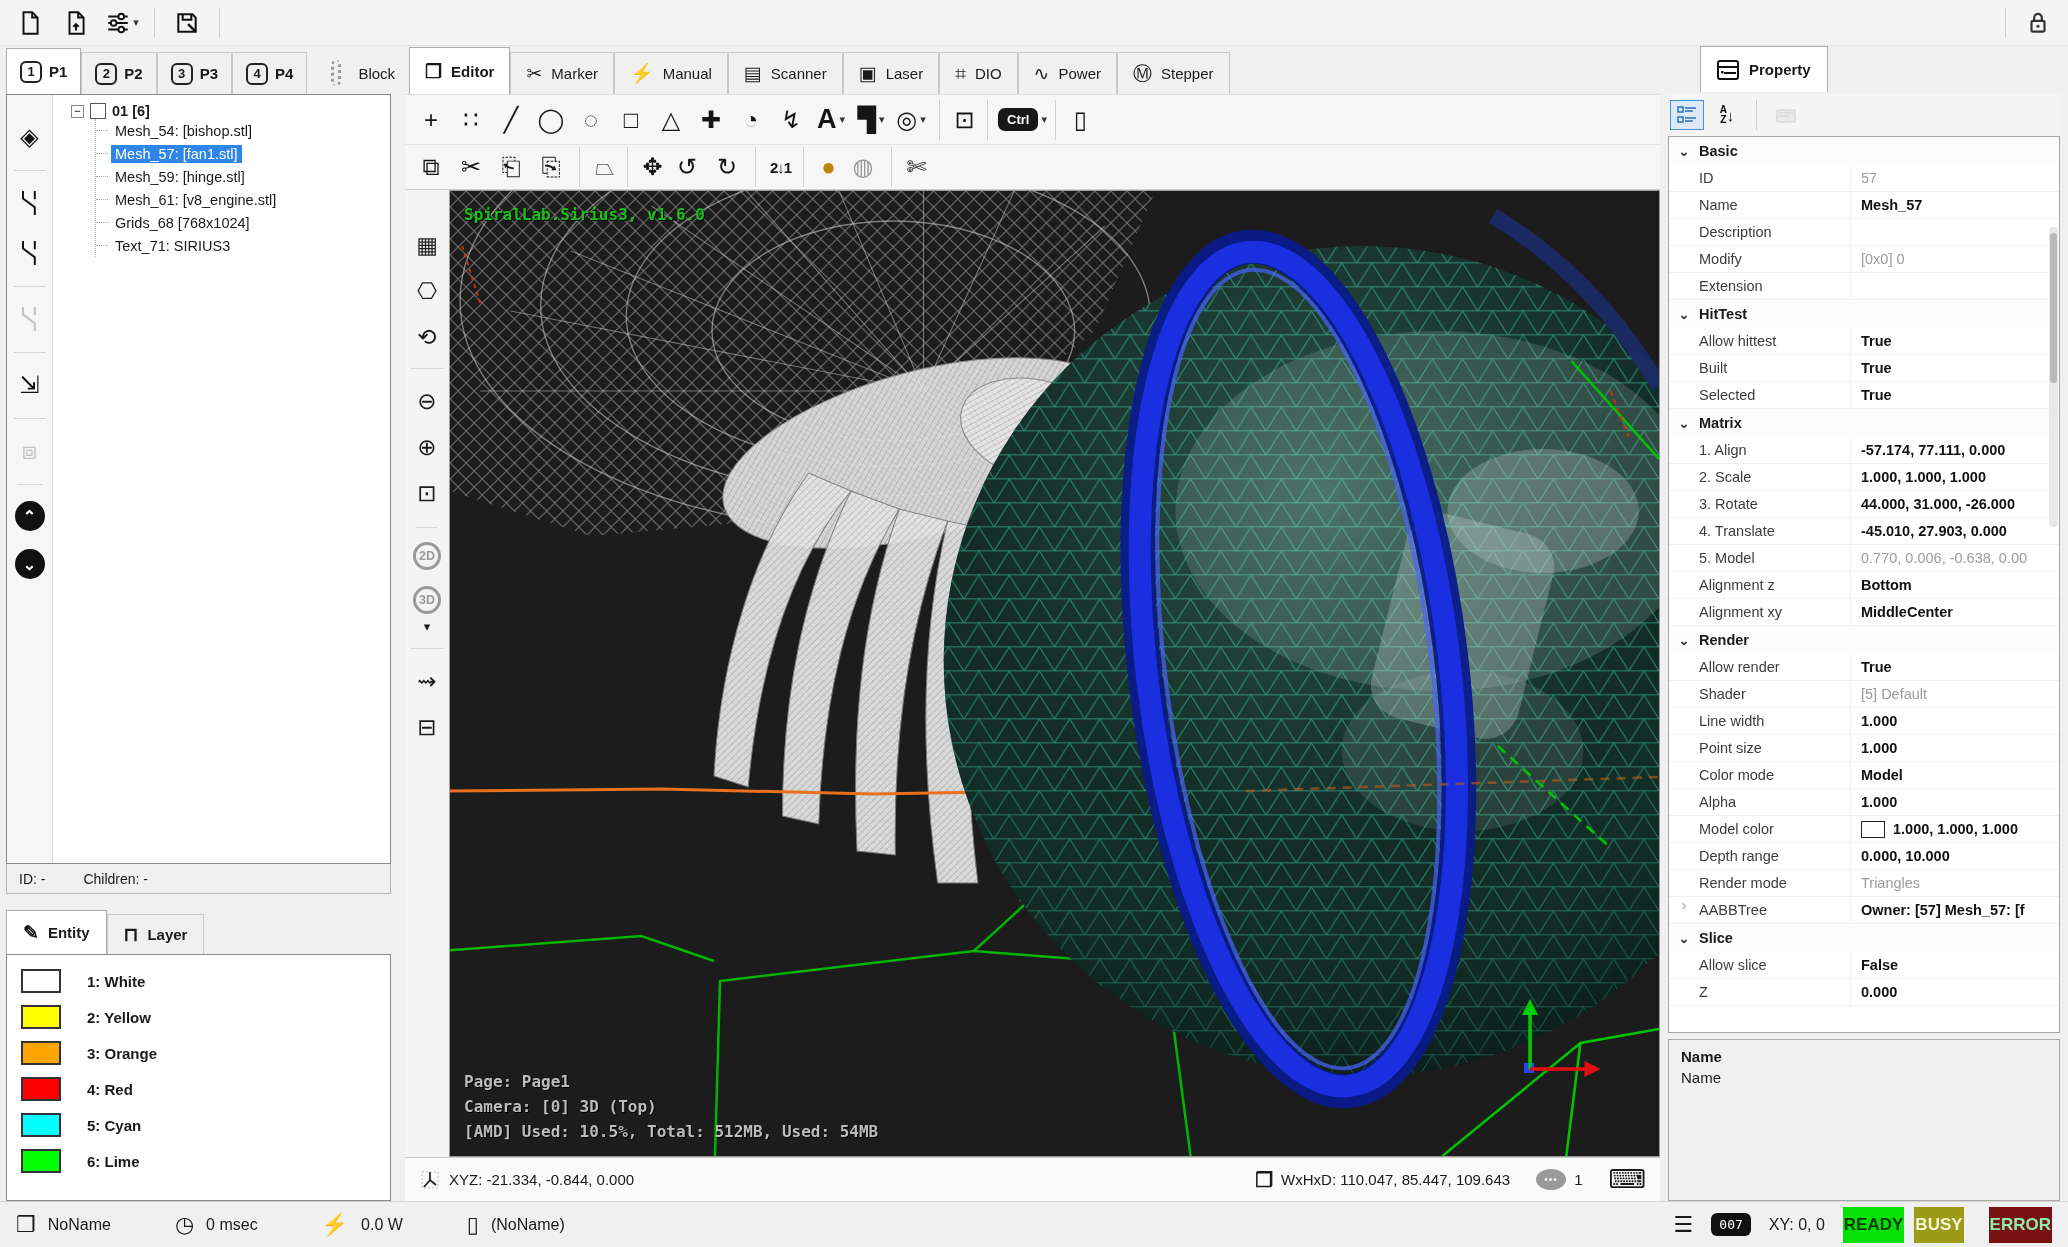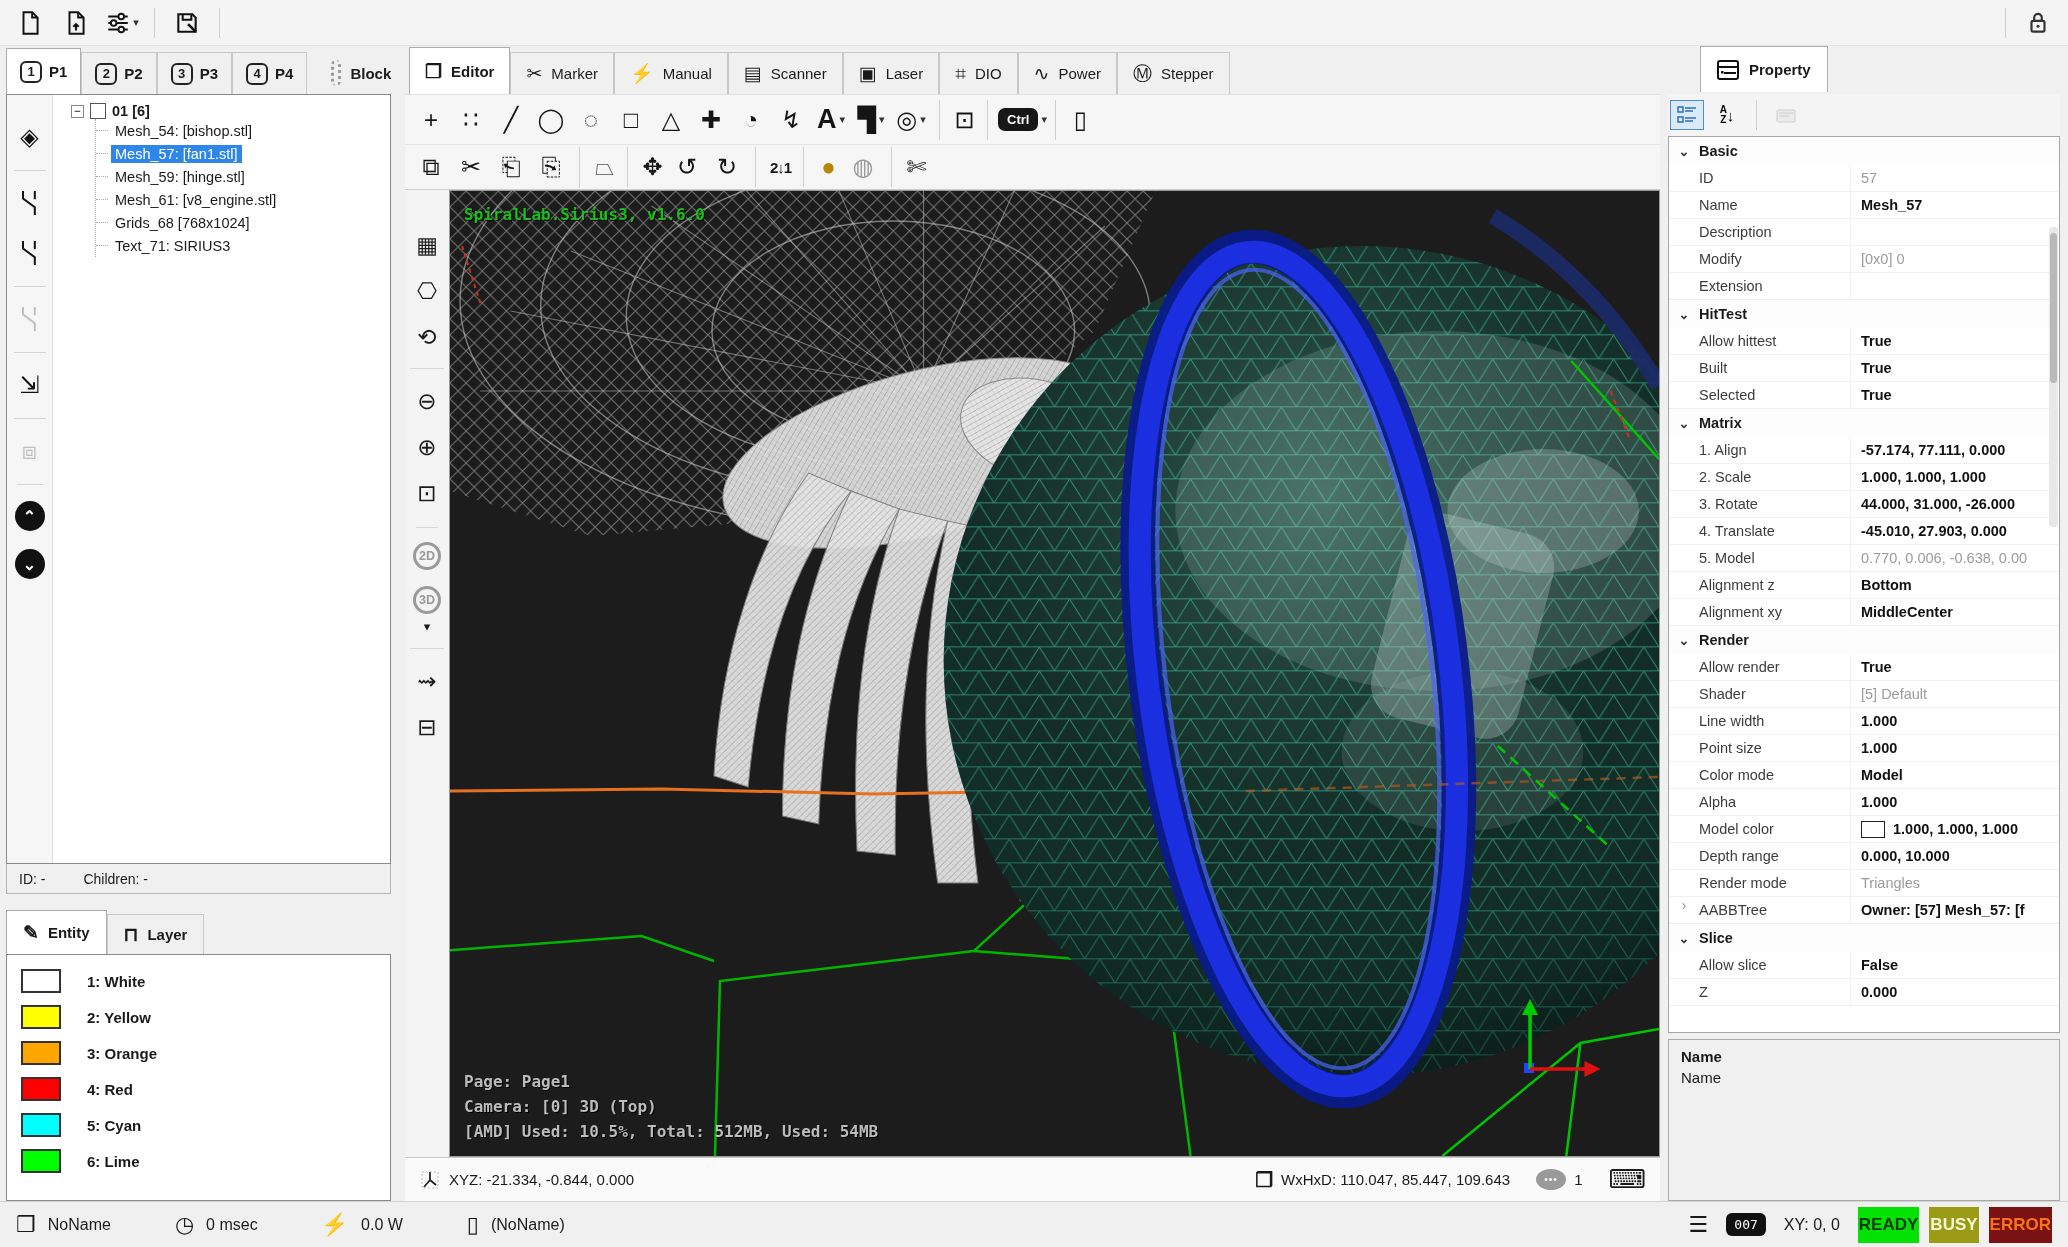--- a/index.html
+++ b/index.html
@@ -17,21 +17,21 @@
 
   
   .body { flex:1; display:flex; min-height:0; }
 
   
   .leftcol { width:405px; display:flex; flex-direction:column; background:#f0f0f0; padding:0 14px 0 6px; }
   .ptabs { height:48px; display:flex; align-items:flex-end; }
   .ptab { display:flex; align-items:center; gap:7px; padding:0 13px; height:42px; background:#f0f0f0; border:1px solid #c8c8c8; border-bottom:none; font-weight:600; }
   .ptab.active { background:#fff; height:46px; border-color:#adadad; position:relative; z-index:2; }
   .pnum { width:22px; height:22px; border:2px solid #222; border-radius:6px; display:flex; align-items:center; justify-content:center; font-size:13px; font-weight:700; }
-  .blockbtn { display:flex; align-items:center; gap:9px; margin-left:14px; height:42px; padding:0 10px; font-weight:700; }
+  .blockbtn { display:flex; align-items:center; gap:17px; margin-left:14px; height:42px; padding:0 10px; font-weight:400; }
   .block-icon { width:10px; height:26px; border-left:3px dotted #9a9a9a; border-right:3px dotted #9a9a9a; border-radius:6px; }
 
   .treewrap { flex:0 0 770px; border:1px solid #8a8a8a; background:#fff; display:flex; min-height:0; }
   .sidestrip { width:46px; background:#f6f6f6; border-right:1px solid #dcdcdc; display:flex; flex-direction:column; align-items:center; padding-top:26px; gap:18px; }
   .stool { background:none; border:none; font-size:24px; color:#111; width:36px; height:32px; display:flex; align-items:center; justify-content:center; cursor:default; }
   .stool.rot span { display:inline-block; transform:rotate(90deg) scaleX(-1); }
   .stool.disabled { color:#c0c0c0; }
   .stool.sep { margin-top:16px; position:relative; }
   .stool.sep::before { content:""; position:absolute; top:-17px; left:2px; right:2px; border-top:1px solid #d5d5d5; }
   .stool.circlebtn { background:#111; color:#fff; border-radius:50%; width:30px; height:30px; font-size:16px; font-weight:700; }
@@ -1077,17 +1077,17 @@
     <div class="sright">
       <span class="listic">☰</span>
       <span class="chip">007</span>
       <span class="xy">XY: 0, 0</span>
       <div style="display:flex;align-items:center;gap:10px;">
 
           <span class="badge" style="background: rgb(4, 226, 4); color: rgb(10, 58, 10);">READY</span>
 
           <span class="badge" style="background: rgb(155, 155, 21); color: rgb(247, 247, 216);">BUSY</span>
 
-          <span class="badge" style="background: rgb(122, 17, 19); color: #f97316;">ERROR</span>
+          <span class="badge" style="background: rgb(122, 17, 19); color: #86efac; margin-left: 15px;">ERROR</span>
         </div>
     </div>
   </div>
 </div>
 
 </body></html>

